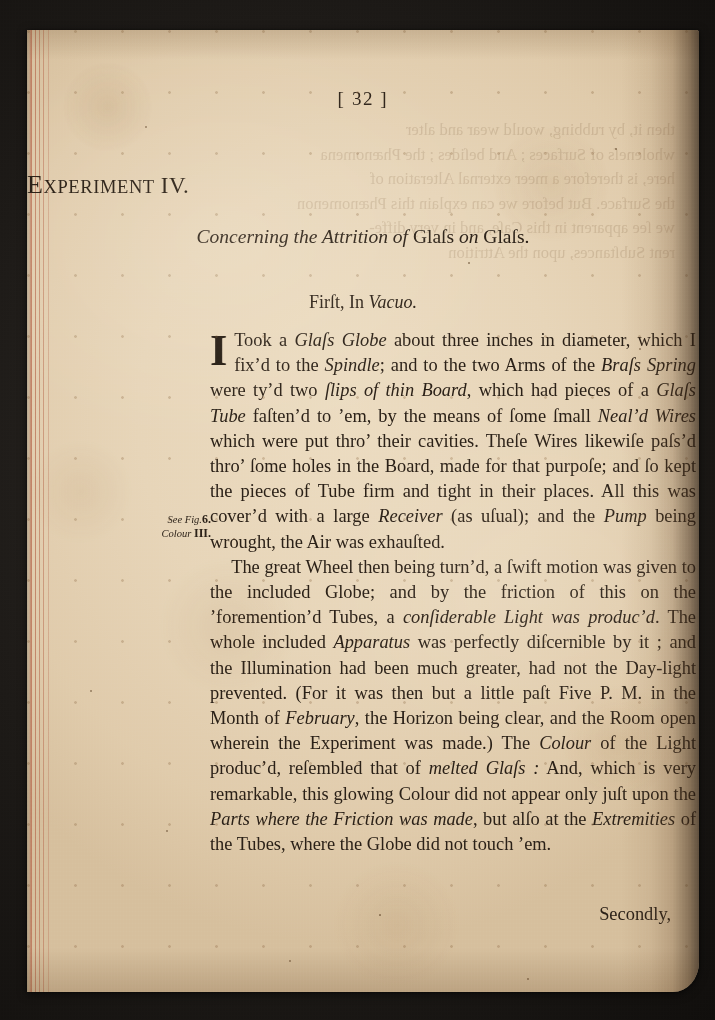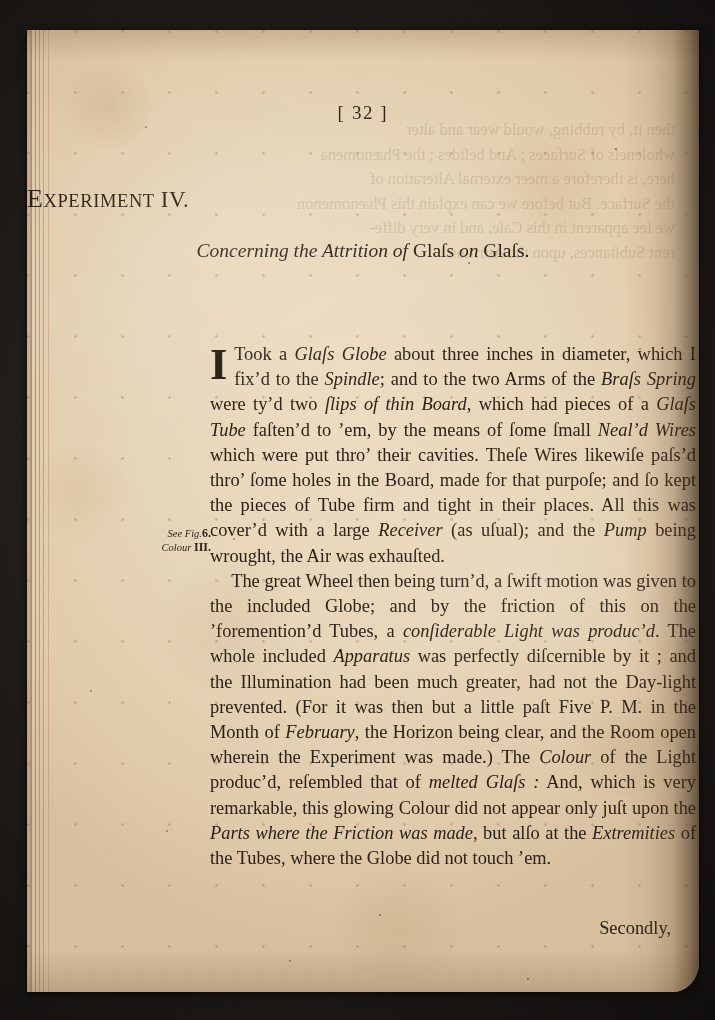--- a/index.html
+++ b/index.html
@@ -141,21 +141,20 @@
     filter: blur(0.35px);
     white-space: pre-line;
   }
 
   
   .type-area {
     position: absolute;
     left: 0; top: 0;
     width: 100%; height: 100%;
     color: #2a2017;
-    margin-top: 14px;
   }
 
   .folio {
     position: absolute;
     top: 58px;
     left: 0; right: 0;
     text-align: center;
     font-size: 19px;
     letter-spacing: 1.5px;
     color: #2d2218;
@@ -287,20 +286,24 @@
         <span class="num">IV.</span>
       </div>
 
       <div class="head-sub">
         <span>Concerning the Attrition of</span>
         <span class="rom">Glaſs</span>
         <span>on</span>
         <span class="rom">Glaſs.</span>
       </div>
 
+      <div class="head-first">
+        <span>Firſt, In</span>
+        <span class="it">Vacuo.</span>
+      </div>
 
       <div class="marginal">
         <div>
           <span>See Fig.</span><span class="rom">6.</span>
         </div>
         <div>
           <span>Colour</span>
           <span class="rom">III.</span>
         </div>
       </div>

